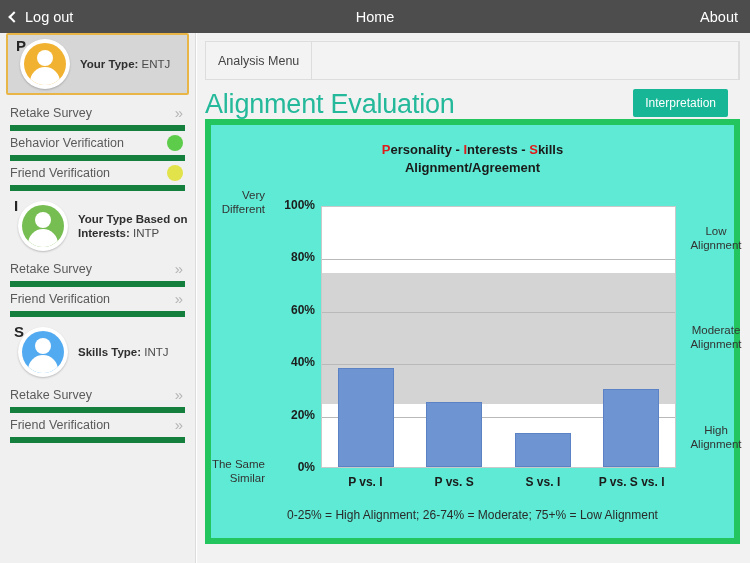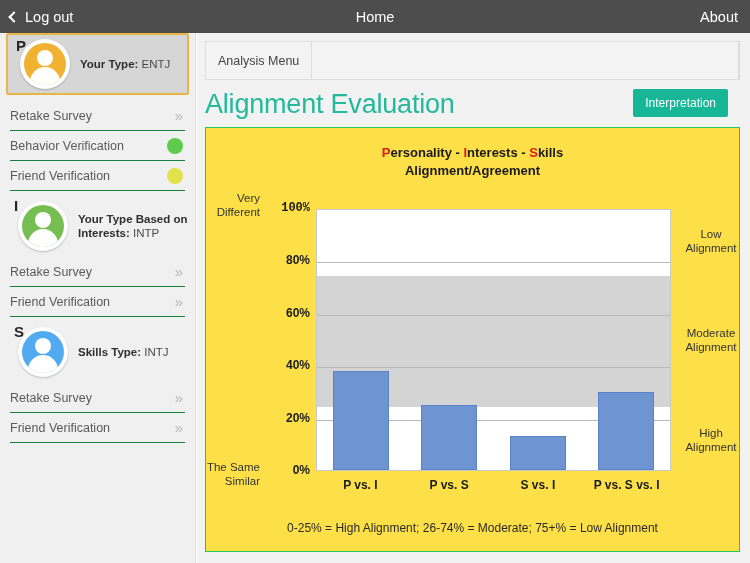--- a/index.html
+++ b/index.html
@@ -69,21 +69,21 @@
     border-radius: 15px 15px 0 0; background: #ffffff;
   }
   .type-label {
     margin-left: 10px; font-size: 11.5px; color: #4a4a4a;
     line-height: 1.25; max-width: 110px;
   }
   .type-label b { color: #2f2f2f; font-weight: 700; }
 
   .row-item {
     position: relative; height: 30px; margin: 0 10px;
-    border-bottom: 1px solid #15803d;
+    border-bottom: 6px solid #15803d;
     display: flex; align-items: center;
     font-size: 12.5px; color: #5a5a5a;
   }
   .row-item:first-of-type { border-top: 1px solid #e0e0e0; }
   .row-item .arrow {
     position: absolute; right: 2px; top: 50%; margin-top: -7px;
     font-size: 15px; color: #b5b5b5; line-height: 14px;
   }
   .row-item .dot {
     position: absolute; right: 2px; top: 50%; margin-top: -8px;
@@ -117,23 +117,23 @@
     font-size: 27px; color: #23b99a; font-weight: 400; letter-spacing: -.2px;
   }
   .interp-btn {
     position: absolute; right: 0; top: 5px;
     background: #16b696; color: #ffffff;
     font-size: 12px; padding: 7px 12px;
     border: none; border-radius: 2px; cursor: pointer;
   }
 
   .card {
-    position: absolute; left: 8px; top: 94px;
-    width: 535px; height: 425px; background: #fde047;
-    border: 1px solid #22c55e;
+    position: absolute; left: 8px; top: 86px;
+    width: 535px; height: 425px; background: #5eead4;
+    border: 6px solid #22c55e;
   }
 
   
   .chart-title {
     text-align: center; margin-top: 16px;
     font-size: 13px; font-weight: 700; color: #1a1a1a; line-height: 1.35;
   }
   .chart-title .hl { color: #e01b1b; }
 
   .chart-area {
@@ -295,21 +295,21 @@
               <div class="bar" title="S vs. I: 13%" style="height: 34.06px;"></div>
               <div class="bar" title="P vs. S vs. I: 30%" style="height: 78.6px;"></div>
             </div>
         </div>
         <div id="yticks">
             <div class="ylab" style="top: 284px; left: 58px;">0%</div>
             <div class="ylab" style="top: 231.6px; left: 58px;">20%</div>
             <div class="ylab" style="top: 179.2px; left: 58px;">40%</div>
             <div class="ylab" style="top: 126.8px; left: 58px;">60%</div>
             <div class="ylab" style="top: 74.4px; left: 58px;">80%</div>
-            <div class="ylab" style="top: 22px; left: 58px; font-family: Liberation Mono, monospace;">100%</div>
+            <div class="ylab" style="top: 22px; left: 58px;">100%</div>
           </div>
         <div class="ycap" id="ycap-top" style="white-space: pre-line; left: -8px; top: 13px;">Very
 Different</div>
         <div class="ycap" id="ycap-bottom" style="white-space: pre-line; left: -8px; top: 282px; width: 62px;">The Same
 Similar</div>
         <div id="xticks">
             <div class="xlab" style="left: 110px; width: 88.75px; top: 299px;">P vs. I</div>
             <div class="xlab" style="left: 198.75px; width: 88.75px; top: 299px;">P vs. S</div>
             <div class="xlab" style="left: 287.5px; width: 88.75px; top: 299px;">S vs. I</div>
             <div class="xlab" style="left: 376.25px; width: 88.75px; top: 299px;">P vs. S vs. I</div>

